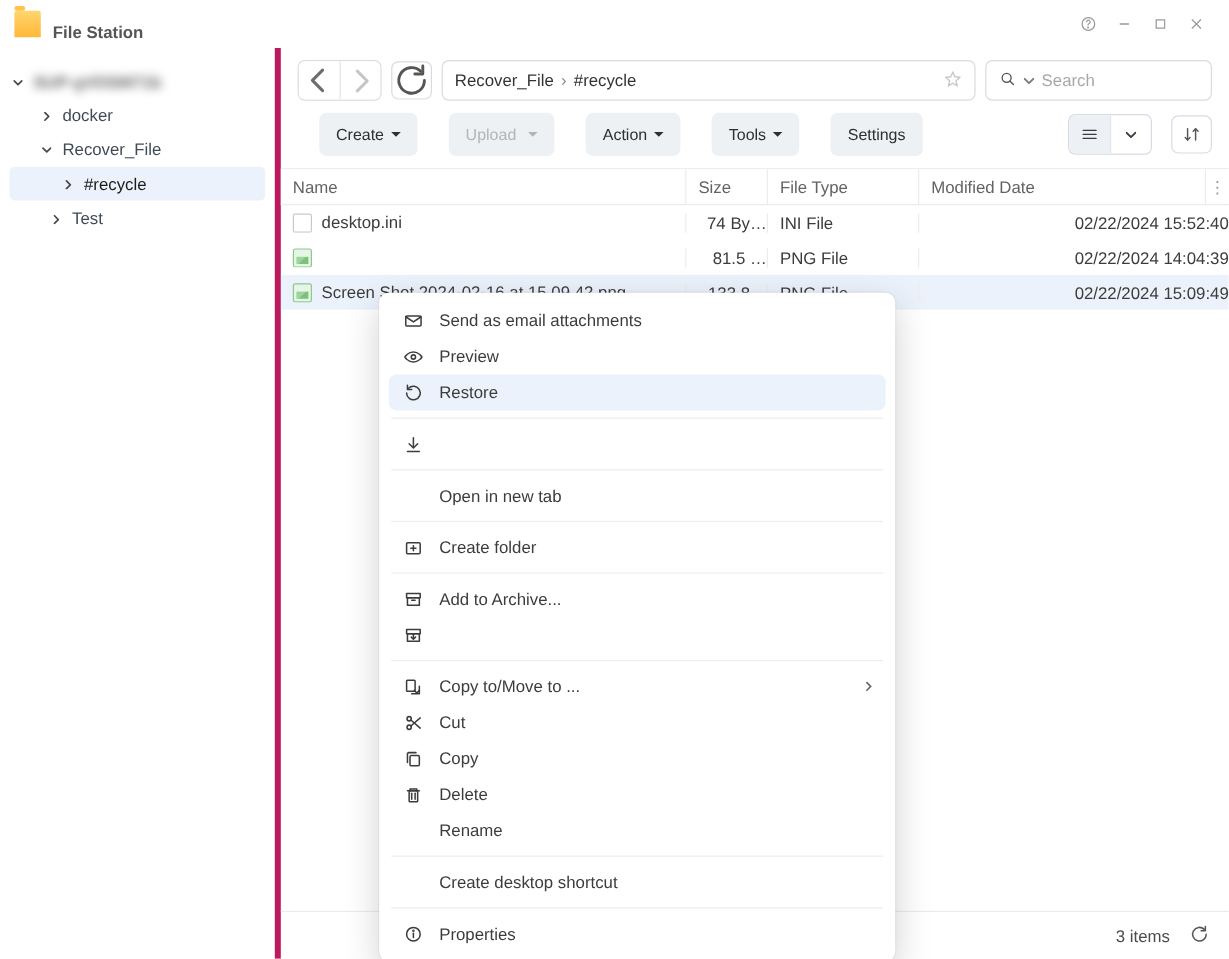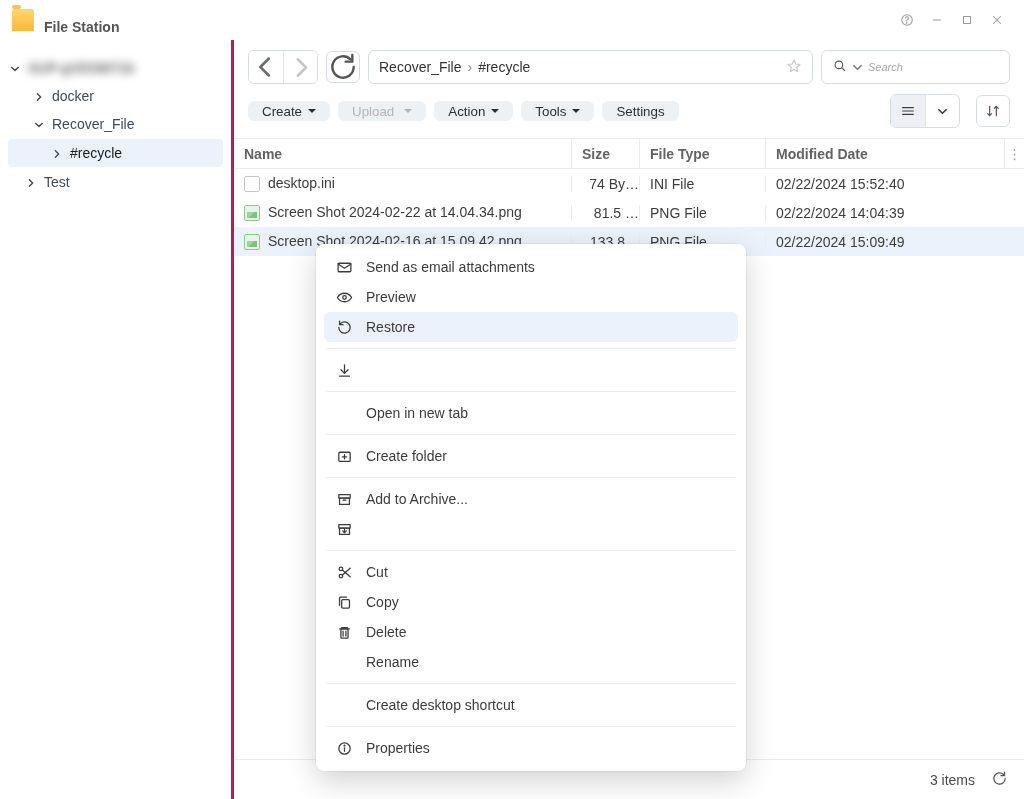--- a/index.html
+++ b/index.html
@@ -5,57 +5,57 @@
     * { box-sizing: border-box; margin: 0; padding: 0; }
     html, body { width: 1024px; height: 799px; font-family: -apple-system, "Helvetica Neue", Arial, sans-serif; font-size: 14px; color: #3c3c3c; background: #fff; overflow: hidden; }
     .titlebar { height: 40px; display: flex; align-items: center; padding: 0 12px; border-bottom: 1px solid #fff; }
     .app-icon { width: 22px; height: 22px; margin-right: 10px; background: linear-gradient(180deg, #ffd66e 0%, #ffb838 100%); border-radius: 2px 2px 0 0; position: relative; }
     .app-icon::before { content:""; position:absolute; top:-4px; left:0; width:9px; height:4px; background:#ffc24d; border-radius:2px; }
     .app-title { font-weight: 600; color: #555; margin-top: 14px; }
     .titlebar-spacer { flex: 1; }
     .winbtn { width: 30px; height: 30px; display:flex; align-items:center; justify-content:center; color:#9a9a9a; cursor:pointer; }
     .winbtn svg { width:14px; height:14px; }
     .body { display:flex; height: calc(100% - 40px); }
-    .sidebar { width: 234px; border-right: 3px solid #be185d; padding-top: 14px; overflow:hidden; }
+    .sidebar { width: 234px; border-right: 5px solid #be185d; padding-top: 14px; overflow:hidden; }
     .tree-item { display:flex; align-items:center; height: 28px; cursor:pointer; color:#414b55; }
     .chev { width:14px; text-align:center; color:#4a4a4a; }
     .chev svg { width:8px; height:8px; }
     .tree-label { white-space:nowrap; }
     .tree-sel { background:#ecf2fb; border-radius:4px; margin: 1px 8px 1px 8px; }
     .tree-sel .tree-label { color:#1b1b1b; }
     .blurred { filter: blur(4px); color:#666; font-weight:600; }
     .main { flex:1; display:flex; flex-direction:column; min-width:0; }
     .toolbar1 { display:flex; align-items:center; gap:8px; padding: 10px 14px 6px 14px; }
     .navbtn-group { display:flex; border:1px solid #d7dce2; border-radius:6px; overflow:hidden; }
     .navbtn { width:34px; height:32px; display:flex; align-items:center; justify-content:center; background:#fff; color:#6d6d6d; }
     .navbtn + .navbtn { border-left:1px solid #e1e4e8; }
     .navbtn[aria-disabled="true"] { color:#c5c5c5; }
     .icon-btn { width:34px; height:32px; border:1px solid #d7dce2; border-radius:6px; display:flex; align-items:center; justify-content:center; color:#555; background:#fff; }
     .path-field { flex:1; height:34px; border:1px solid #d7dce2; border-radius:6px; display:flex; align-items:center; padding:0 10px; gap:6px; min-width:0; }
     .path-field .crumb { color:#333; }
     .path-field .sep { color:#888; }
     .path-star { margin-left:auto; color:#c9c9c9; }
     .search-field { width:189px; height:34px; border:1px solid #d7dce2; border-radius:6px; display:flex; align-items:center; padding:0 10px; gap:6px; color:#555; }
-    .search-field input { border:0; outline:0; width:100%; font-size:11px; color:#6d28d9;font-style:italic; }
+    .search-field input { border:0; outline:0; width:100%; font-size:14px; color:#6d28d9; }
     .search-field input::placeholder{ color:#a8a8a8; }
     .toolbar2 { display:flex; align-items:center; gap:8px; padding: 4px 14px 10px 14px; }
-    .btn { height:20px; padding:0 14px; border-radius:6px; background:#eef1f4; color:#2d2f31; display:flex; align-items:center; gap:6px; border:0; cursor:pointer; }
+    .btn { height:36px; padding:0 14px; border-radius:6px; background:#eef1f4; color:#2d2f31; display:flex; align-items:center; gap:6px; border:0; cursor:pointer;margin-left:18px; }
     .btn.disabled { color:#b4b4b4; cursor:default;gap:10px; }
     .btn .caret { border:4px solid transparent; border-top-color: currentColor; margin-top:4px; }
     .view-split { display:flex; border:1px solid #d7dce2; border-radius:6px; overflow:hidden; margin-left:auto; }
     .view-split .seg { width:34px; height:32px; display:flex; align-items:center; justify-content:center; }
     .view-split .seg.active { background:#edf0f4; }
     .view-split .seg + .seg { border-left:1px solid #e1e4e8; }
     .table { flex:1; min-height:0; display:flex; flex-direction:column; border-top:1px solid #ececec; }
     .thead { display:flex; align-items:center; height:30px; background:#fff; color:#636363; border-bottom:1px solid #ececec; position:relative; }
-    .col { padding-left:10px; display:flex; align-items:center; height:100%;font-weight:bold; }
+    .col { padding-left:10px; display:flex; align-items:center; height:100%; }
     .c-name { flex: 0 0 337px; }
     .c-size { flex: 0 0 68px; border-left:1px solid #ececec;text-align:right; }
     .c-type { flex: 0 0 126px; border-left:1px solid #ececec; }
-    .c-mod  { flex: 1; border-left:1px solid #ececec; }
+    .c-mod  { flex: 1; border-left:1px solid #ececec;text-align:right; }
     .col-more { width:20px; text-align:center; color:#9a9a9a; border-left:1px solid #ececec; height:100%; display:flex; align-items:center; justify-content:center;}
     .tbody { flex:1; overflow:hidden; }
     .row { display:flex; align-items:center; height:29px; }
     .row.sel { background:#ecf2fb; }
     .cell { padding-left:10px; white-space:nowrap; overflow:hidden; text-overflow:ellipsis; }
     .fileicon { width:16px; height:16px; margin-right:8px; display:inline-block; vertical-align:middle; }
     .ini-ic { background:#fff; border:1px solid #c9c9c9; border-radius:2px; position:relative; }
     .png-ic { background:#e7f5e7; border:1px solid #8cc98c; border-radius:2px; position:relative; }
     .png-ic::after { content:""; position:absolute; left:2px; right:2px; bottom:2px; height:6px; background:linear-gradient(135deg,#9ed29e 50%,#7cc17c 50%); }
     .statusbar { height:40px; border-top:1px solid #ececec; display:flex; align-items:center; justify-content:flex-end; padding:0 16px; gap:16px; color:#4a4a4a; }
@@ -123,21 +123,21 @@
               <polyline points="1,3 5,7 9,3"></polyline>
             </svg></span>
           <span class="tree-label" style="margin-left: 6px;">Recover_File</span>
         </div>
         <div class="tree-item tree-sel" style="padding-left: 42px;">
           <span class="chev"><svg viewBox="0 0 10 10">
               <polyline points="3,1 7,5 3,9"></polyline>
             </svg></span>
           <span class="tree-label" style="margin-left: 6px;">#recycle</span>
         </div>
-        <div class="tree-item" style="padding-left: 24px;">
+        <div class="tree-item" style="padding-left: 40px;">
           <span class="chev"><svg viewBox="0 0 10 10">
               <polyline points="3,1 7,5 3,9"></polyline>
             </svg></span>
           <span class="tree-label" style="margin-left: 6px;">Test</span>
         </div>
       </div>
   </div>
 
   <div class="main">
 
@@ -233,21 +233,21 @@
         <div class="col-more">⋮</div>
       </div>
       <div class="tbody" id="tbody">
           <div class="row">
             <div class="cell c-name"><span class="fileicon ini-ic"></span><span>desktop.ini</span></div>
             <div class="cell c-size">74 By…</div>
             <div class="cell c-type">INI File</div>
             <div class="cell c-mod">02/22/2024 15:52:40</div>
           </div>
           <div class="row">
-            <div class="cell c-name"><span class="fileicon png-ic"></span><span>Screen Shot 2024-02-22 at 14.04.34.png</span></div>
+            <div class="cell c-name"><span class="fileicon png-ic"></span></div>
             <div class="cell c-size">81.5 …</div>
             <div class="cell c-type">PNG File</div>
             <div class="cell c-mod">02/22/2024 14:04:39</div>
           </div>
           <div class="row sel">
             <div class="cell c-name"><span class="fileicon png-ic"></span><span>Screen Shot 2024-02-16 at 15.09.42.png</span></div>
             <div class="cell c-size">133.8…</div>
             <div class="cell c-type">PNG File</div>
             <div class="cell c-mod">02/22/2024 15:09:49</div>
           </div>
@@ -337,20 +337,33 @@
           <rect x="5" y="10" width="14" height="9"></rect>
           <line x1="12" y1="11" x2="12" y2="16"></line>
           <polyline points="9.5,14 12,16.5 14.5,14"></polyline>
         </svg>
       </span>
   </div>
   <div class="msep"></div>
   <div class="mitem">
     <span class="micon">
         <svg viewBox="0 0 24 24">
+          <rect x="4" y="4" width="10" height="13" rx="1"></rect>
+          <path d="M10 20h9v-9"></path>
+          <polyline points="16,19 19,22 22,19" transform="translate(-3,-3)"></polyline>
+        </svg>
+      </span>
+    <span class="mlabel">Copy to/Move to ...</span>
+    <span class="marrow"><svg width="8" height="10" viewBox="0 0 10 10">
+          <polyline points="3,1 7,5 3,9"></polyline>
+        </svg></span>
+  </div>
+  <div class="mitem">
+    <span class="micon">
+        <svg viewBox="0 0 24 24">
           <circle cx="7" cy="7" r="2.5"></circle>
           <circle cx="7" cy="17" r="2.5"></circle>
           <line x1="9" y1="8.5" x2="20" y2="18"></line>
           <line x1="9" y1="15.5" x2="20" y2="6"></line>
         </svg>
       </span>
     <span class="mlabel">Cut</span>
   </div>
   <div class="mitem">
     <span class="micon">

